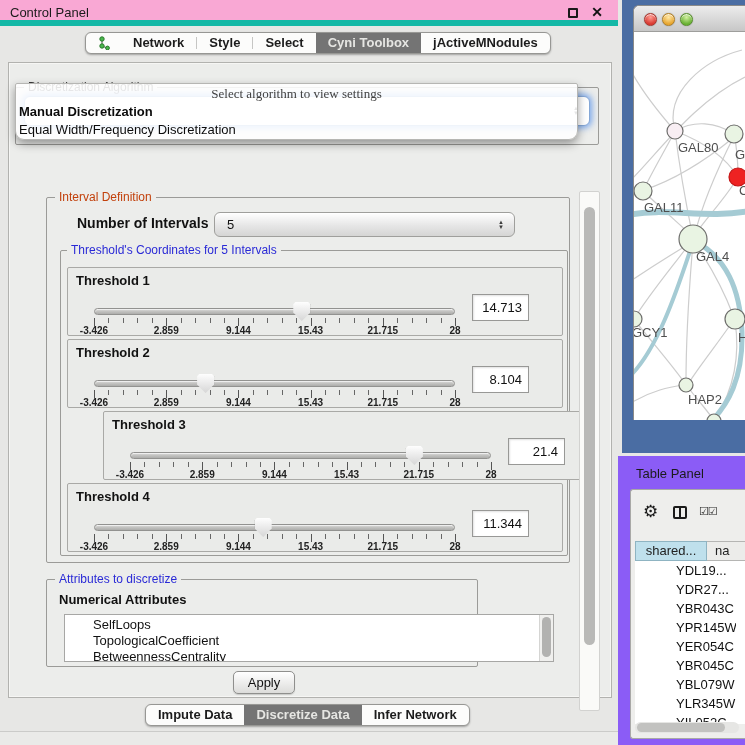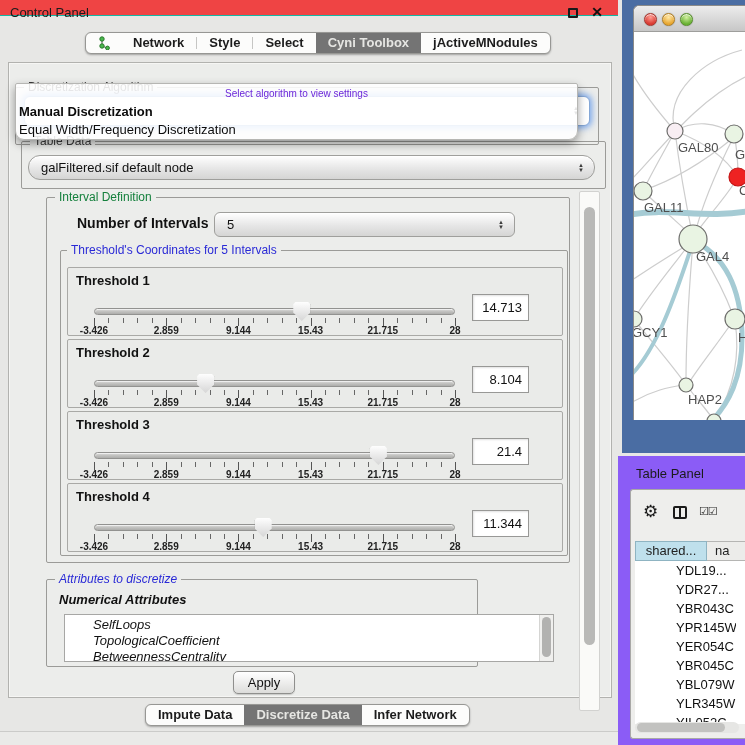--- a/index.html
+++ b/index.html
@@ -1,42 +1,42 @@
 <!DOCTYPE html>
 <html><head>
 <meta charset="utf-8">
 <style>
   * { margin:0; padding:0; box-sizing:border-box; }
   html,body { width:745px; height:745px; font-family:"Liberation Sans", sans-serif; background:#e7e7e5; overflow:hidden; }
   #stage { position:absolute; left:0; top:0; width:745px; height:745px; }
 
   
   .cp { position:absolute; left:0; top:0; width:618px; height:745px; background:#e7e7e5; }
-  .cp-titlebar { position:absolute; left:0; top:0; width:618px; height:16px; background:#ef4444; border-bottom:1px solid #14b8a6; }
+  .cp-titlebar { position:absolute; left:0; top:0; width:618px; height:26px; background:#f9a8d4; border-bottom:6px solid #14b8a6; }
   .cp-title { position:absolute; left:10px; top:0; line-height:26px; font-size:13px; color:#1b1b1b; }
   .float-icon { position:absolute; right:40px; top:8px; width:10px; height:10px; border:2px solid #1a1a1a; border-radius:1px; }
   .close-icon { position:absolute; right:15px; top:4px; font-size:14px; font-weight:bold; color:#111; }
 
   .top-tabs { position:absolute; left:85px; top:32px; height:22px; display:flex; background:#fcfcfb; border:1px solid #979794; border-radius:6px; overflow:hidden; box-shadow:0 1px 2px rgba(0,0,0,.3); }
   .tab { padding:0 12px; line-height:20px; font-size:13px; font-weight:bold; color:#1c1c1c; display:flex; align-items:center; gap:22px; white-space:nowrap; }
   .tab.selected { background:#747474; color:#e6e6e3; }
   .vsep { width:1px; background:#c6c6c4; margin:4px 0; }
 
   .outer-panel { position:absolute; left:8px; top:62px; width:604px; height:636px; background:#ecedeb; border:1px solid #b2b2af; box-shadow:inset 0 0 0 1px #f6f6f4; }
 
   .group { position:absolute; border:1px solid #9b9b98; border-radius:2px; }
   .group-label { position:absolute; top:-8px; left:8px; background:#ecedeb; padding:0 4px; font-size:12px; color:#3a3a3a; white-space:nowrap; }
-  .group-label.green { color:#15803d; }
+  .group-label.green { color:#c2410c; }
   .group-label.blue { color:#2a2ad6; }
 
   .algo-group { left:6px; top:24px; width:584px; height:58px; }
   .algo-combo { position:absolute; left:8px; top:8px; width:566px; height:30px; background:#fff; border:1px solid #85a7d6; border-radius:6px; box-shadow:0 0 6px 2px rgba(95,150,235,.8); }
 
   .popup { position:absolute; left:6px; top:20px; width:563px; height:57px; background:rgba(255,255,255,.87); border:1px solid #b6b6b3; border-radius:2px 2px 9px 9px; box-shadow:0 4px 10px rgba(0,0,0,.38); z-index:60; }
-  .popup-placeholder { text-align:center; color:#6d28d9; font-size:10px; height:19px; line-height:19px; }
+  .popup-placeholder { text-align:center; color:#404040; font-size:13px; height:19px; line-height:19px;font-family:Liberation Serif, serif; }
   .popup-opt { font-size:13px; height:18px; line-height:18px; padding-left:3px; color:#0c0c0c; }
   .popup-opt.bold { font-weight:bold; }
 
   .tabledata-group { left:12px; top:78px; width:585px; height:48px; }
   .aqua-combo { position:absolute; background:linear-gradient(#ffffff,#e6e6e6 55%,#d5d5d4); border:1px solid #9f9f9c; border-radius:12px; box-shadow:inset 0 1px 0 #fff; }
   .aqua-combo .txt { position:absolute; left:12px; top:0; line-height:24px; font-size:13px; color:#111; }
   .updown { position:absolute; right:10px; top:50%; transform:translateY(-50%); display:flex; flex-direction:column; align-items:center; color:#3c3c3c; }
   .updown span { font-size:6px; line-height:5px; }
 
   .vscroll { position:absolute; left:570px; top:128px; width:21px; height:520px; background:#fafaf8; border:1px solid #d2d2d0; border-radius:2px; }
@@ -48,21 +48,21 @@
 
   .th-box { position:absolute; left:6px; width:496px; height:69px; background:#eaebe9; border:1px solid #a9a9a6; border-radius:2px; }
   .th-label { position:absolute; left:8px; top:5px; font-size:13px; font-weight:bold; color:#111; }
   .th-track { position:absolute; left:26px; top:40px; width:361px; height:7px; border:1px solid #929290; border-radius:4px; background:linear-gradient(#d6d6d4,#adadab); box-shadow:inset 0 1px 1px rgba(255,255,255,.7); }
   .th-handle { position:absolute; top:34px; width:17px; height:19px; background:linear-gradient(#fefefe,#d6d6d6); clip-path:polygon(0 12%,12% 0,88% 0,100% 12%,100% 55%,50% 100%,0 55%); filter:drop-shadow(0 0 1px #7c7c7a); }
   .ticks-minor { position:absolute; left:26px; top:50px; width:362px; height:5px; background:repeating-linear-gradient(to right,#666 0 1px,transparent 1px 14.44px); }
   .ticks-major { position:absolute; left:26px; top:50px; width:362px; height:8px; background:repeating-linear-gradient(to right,#555 0 1px,transparent 1px 72.2px); }
   .th-scale span { position:absolute; top:57px; transform:translateX(-50%); font-size:10px; font-weight:bold; color:#222; }
   .th-field { position:absolute; left:404px; top:26px; width:57px; height:27px; background:#fff; border:1px solid #98989695; border:1px solid #989896; text-align:right; font-size:13px; line-height:25px; padding-right:6px; color:#111; box-shadow:inset 1px 1px 2px rgba(0,0,0,.12); }
 
-  .attr-group { left:37px; top:516px; width:432px; height:88px;font-style:italic; }
+  .attr-group { left:37px; top:516px; width:432px; height:88px; }
   .attr-subtitle { position:absolute; left:12px; top:12px; font-size:13px; font-weight:bold; color:#111; }
   .attr-list { position:absolute; left:17px; top:34px; width:490px; height:48px; background:#fff; border:1px solid #a7a7a5; overflow:hidden; }
   .attr-item { font-size:13px; line-height:16px; padding-left:28px; color:#111; white-space:nowrap; }
   .attr-sb { position:absolute; right:0; top:0; width:14px; height:46px; background:#f0f0ee; border-left:1px solid #d5d5d3; }
   .attr-sb .thumb { position:absolute; left:2px; top:2px; width:9px; height:40px; background:#b2b2b0; border-radius:5px; }
 
   .apply-btn { position:absolute; left:224px; top:608px; width:62px; height:23px; background:linear-gradient(#ffffff,#dcdcda); border:1px solid #8f8f8d; border-radius:5px; font-size:13px; text-align:center; line-height:21px; color:#111; box-shadow:0 1px 1px rgba(0,0,0,.15); }
 
   .bottom-tabs { position:absolute; left:145px; top:704px; height:22px; display:flex; background:#fcfcfb; border:1px solid #979794; border-radius:6px; overflow:hidden; box-shadow:0 1px 2px rgba(0,0,0,.3); }
   .bottom-strip { position:absolute; left:0; top:731px; width:618px; height:14px; background:#eaeae8; border-top:1px solid #cbcbc9; }
@@ -149,30 +149,20 @@
             </div>
         </div>
       </div>
 
       <div class="popup">
         <div class="popup-placeholder">Select algorithm to view settings</div>
         <div class="popup-opt bold">Manual Discretization</div>
         <div class="popup-opt">Equal Width/Frequency Discretization</div>
       </div>
 
-      <div class="group tabledata-group">
-        <span class="group-label">Table Data</span>
-        <div class="aqua-combo" style="left:6px; top:13px; width:567px; height:25px;">
-          <span class="txt">galFiltered.sif default node</span>
-          <div class="updown">
-              <span>▲</span>
-              <span>▼</span>
-            </div>
-        </div>
-      </div>
 
       <div class="group interval-group">
         <span class="group-label green">Interval Definition</span>
         <span class="noi-label">Number of Intervals</span>
         <div class="aqua-combo" style="left:167px; top:14px; width:301px; height:25px; border-radius:6px;">
           <span class="txt">5</span>
           <div class="updown">
               <span>▲</span>
               <span>▼</span>
             </div>
@@ -205,21 +195,21 @@
                 <div class="th-scale">
                   <span style="left: 26px;">-3.426</span>
                   <span style="left: 98.2px;">2.859</span>
                   <span style="left: 170.4px;">9.144</span>
                   <span style="left: 242.6px;">15.43</span>
                   <span style="left: 314.8px;">21.715</span>
                   <span style="left: 387px;">28</span>
                 </div>
                 <div class="th-field">8.104</div>
               </div>
-              <div class="th-box" style="top: 160px;">
+              <div class="th-box" style="top: 160px; margin-left: 36px;">
                 <div class="th-label">Threshold 3</div>
                 <div class="th-track"></div>
                 <div class="th-handle" style="left: 301.894px;"></div>
                 <div class="ticks-minor"></div>
                 <div class="ticks-major"></div>
                 <div class="th-scale">
                   <span style="left: 26px;">-3.426</span>
                   <span style="left: 98.2px;">2.859</span>
                   <span style="left: 170.4px;">9.144</span>
                   <span style="left: 242.6px;">15.43</span>

